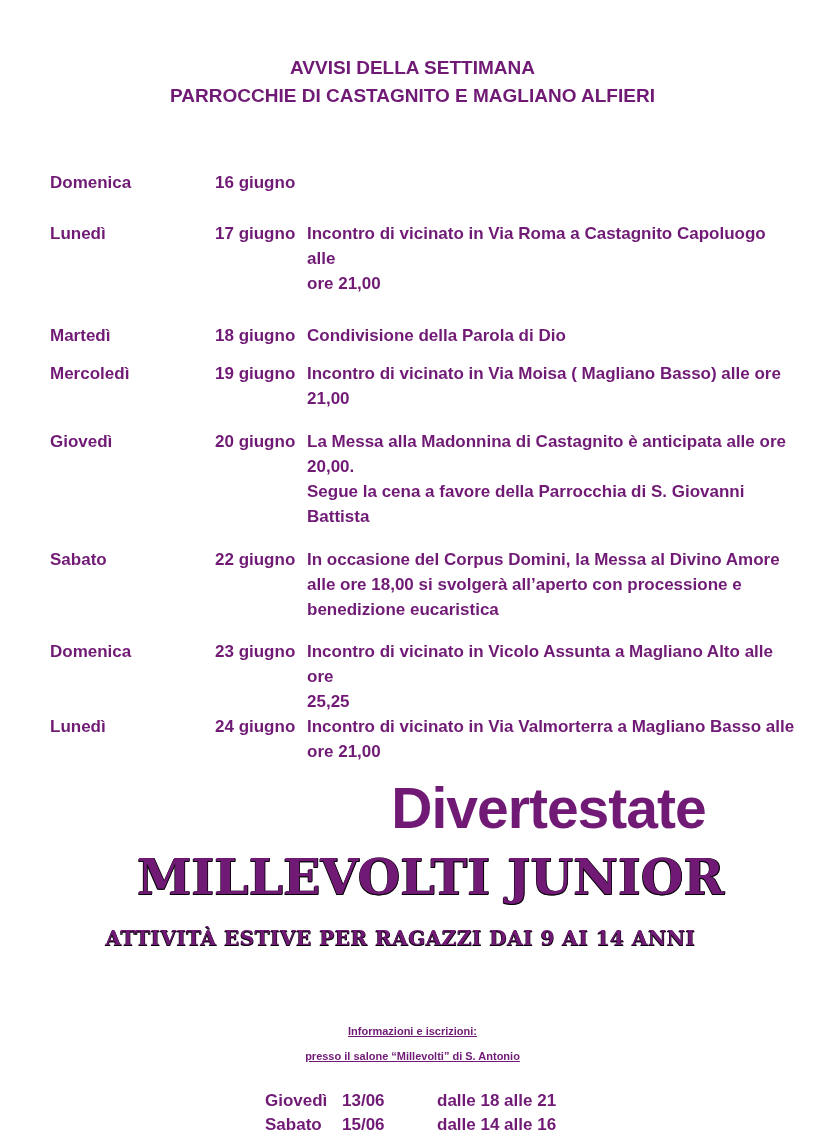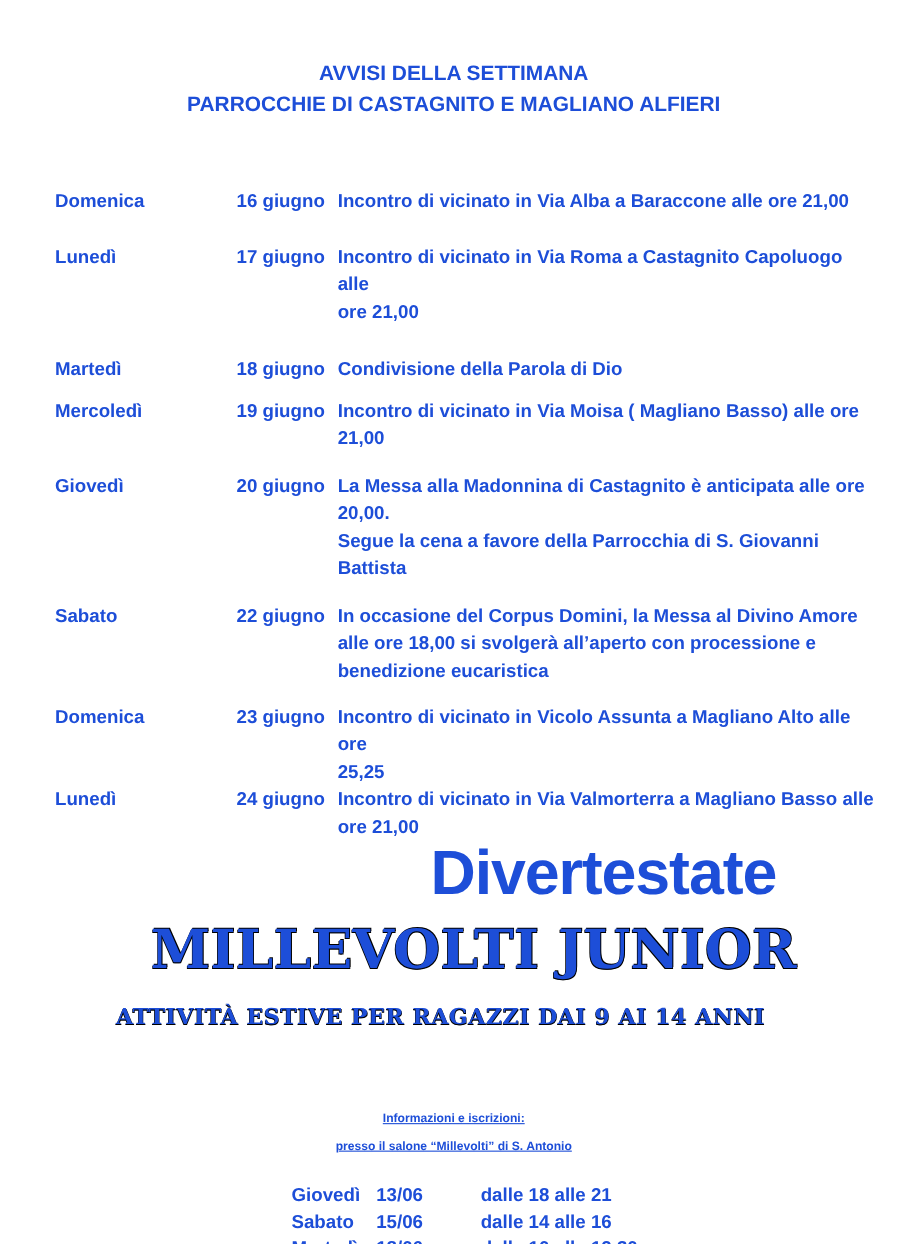--- a/index.html
+++ b/index.html
@@ -1,21 +1,21 @@
 <!DOCTYPE html>
 <html lang="it"><head>
 <meta charset="utf-8">
 <style>
   html,body{margin:0;padding:0;background:#ffffff;}
   .page{
     position:relative;
     width:825px;
     height:1131px;
     background:#ffffff;
-    color:#1d4ed8;
+    color:#701a75;
     font-family:"Liberation Sans", sans-serif;
     overflow:hidden;
     box-sizing:border-box;
   }
   
   .doc-header{
     padding-top:54px;
     text-align:center;
     font-weight:bold;
     font-size:19px;
@@ -38,21 +38,21 @@
   .srow .desc{white-space:pre-line;}
   .srow:nth-child(1){margin-bottom:26px;}
   .srow:nth-child(2){margin-bottom:27px;}
   .srow:nth-child(3){margin-bottom:13px;}
   .srow:nth-child(4){margin-bottom:18px;}
   .srow:nth-child(5){margin-bottom:18px;}
   .srow:nth-child(6){margin-bottom:17px;}
   .srow:nth-child(7){margin-bottom:0px;}
   
   .divertestate{
-    margin-top:2px;
+    margin-top:16px;
     padding-left:272px;
     text-align:center;
     font-size:57px;
     line-height:1.0;
     font-weight:700;
     letter-spacing:-1px;
   }
   .millevolti{
     margin-top:14px;
     padding-left:36px;
@@ -103,21 +103,20 @@
 
   <div class="doc-header">
     <div>AVVISI DELLA SETTIMANA</div>
     <div>PARROCCHIE DI CASTAGNITO E MAGLIANO ALFIERI</div>
   </div>
 
   <div class="schedule">
     <div class="srow">
       <div class="day">Domenica</div>
       <div class="date">16 giugno</div>
-      <div class="desc">Incontro di vicinato in Via Alba a Baraccone alle ore 21,00</div>
     </div>
     <div class="srow">
       <div class="day">Lunedì</div>
       <div class="date">17 giugno</div>
       <div class="desc">Incontro di vicinato in Via Roma a Castagnito Capoluogo alle
 ore 21,00</div>
     </div>
     <div class="srow">
       <div class="day">Martedì</div>
       <div class="date">18 giugno</div>

